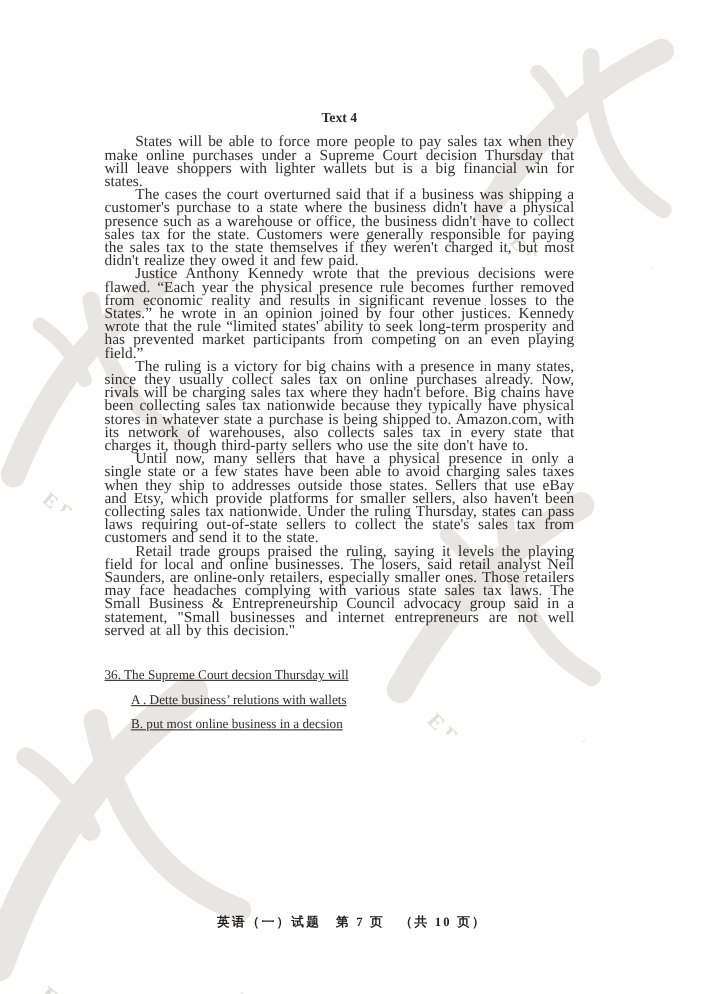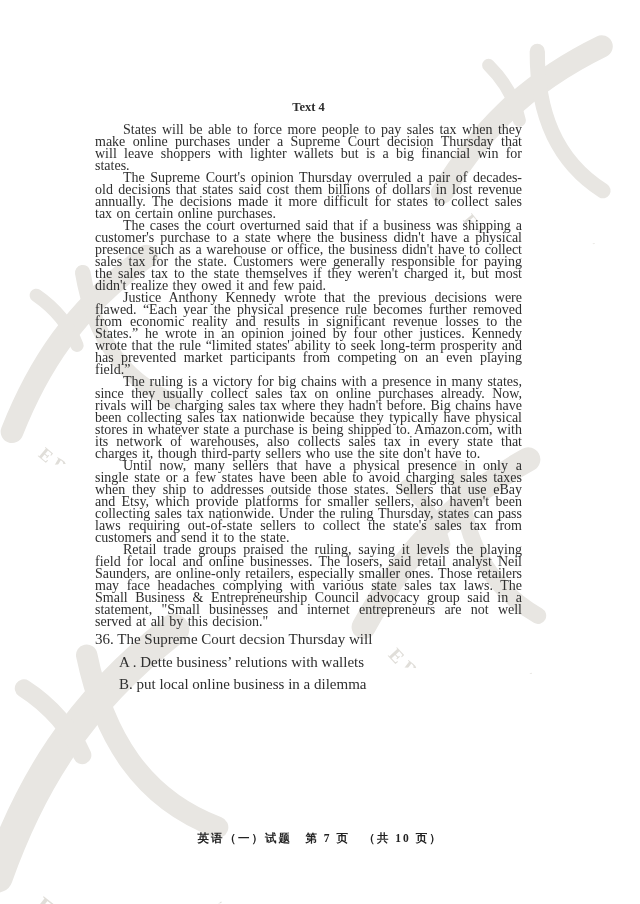--- a/index.html
+++ b/index.html
@@ -44,22 +44,24 @@
   }
   .para {
     margin: 0;
     font-size: 14px;
     line-height: 12px;
     text-align: justify;
     text-indent: 28px;
     word-spacing: 1px;
   }
   .question {
-    font-size: 15px;
+    margin-top: 22px;
+    font-size: 12px;
     line-height: 22.5px;
+    text-decoration: underline;
   }
   .question .stem { margin: 0; }
   .question .option { margin-left: 24px; }
   .footer {
     position: absolute;
     left: 0;
     right: 0;
     top: 831px;
     z-index: 1;
     text-align: center;
@@ -119,29 +121,28 @@
       <path d="M98,42 C103,92 122,132 166,154" fill="none" stroke-width="13" stroke-linecap="round" stroke="#e8e6e2"></path>
       <path d="M58,58 C73,70 84,86 89,102" fill="none" stroke-width="11" stroke-linecap="round" stroke="#e8e6e2"></path>
       <text><textPath href="#arc4" startOffset="8" fill="#e0ded9">EDUCATION</textPath></text>
     </svg>
   </div>
 
   <div class="content">
     <h1 class="heading">Text 4</h1>
 
     <p class="para">States will be able to force more people to pay sales tax when they make online purchases under a Supreme Court decision Thursday that will leave shoppers with lighter wallets but is a big financial win for states.</p>
-    <p class="para">The Supreme Court's opinion Thursday overruled a pair of decades-old decisions that states said cost them billions of dollars in lost revenue annually. The decisions made it more difficult for states to collect sales tax on certain online purchases.</p>
     <p class="para">The cases the court overturned said that if a business was shipping a customer's purchase to a state where the business didn't have a physical presence such as a warehouse or office, the business didn't have to collect sales tax for the state. Customers were generally responsible for paying the sales tax to the state themselves if they weren't charged it, but most didn't realize they owed it and few paid.</p>
     <p class="para">Justice Anthony Kennedy wrote that the previous decisions were flawed. “Each year the physical presence rule becomes further removed from economic reality and results in significant revenue losses to the States.” he wrote in an opinion joined by four other justices. Kennedy wrote that the rule “limited states' ability to seek long-term prosperity and has prevented market participants from competing on an even playing field.”</p>
     <p class="para">The ruling is a victory for big chains with a presence in many states, since they usually collect sales tax on online purchases already. Now, rivals will be charging sales tax where they hadn't before. Big chains have been collecting sales tax nationwide because they typically have physical stores in whatever state a purchase is being shipped to. Amazon.com, with its network of warehouses, also collects sales tax in every state that charges it, though third-party sellers who use the site don't have to.</p>
     <p class="para">Until now, many sellers that have a physical presence in only a single state or a few states have been able to avoid charging sales taxes when they ship to addresses outside those states. Sellers that use eBay and Etsy, which provide platforms for smaller sellers, also haven't been collecting sales tax nationwide. Under the ruling Thursday, states can pass laws requiring out-of-state sellers to collect the state's sales tax from customers and send it to the state.</p>
     <p class="para">Retail trade groups praised the ruling, saying it levels the playing field for local and online businesses. The losers, said retail analyst Neil Saunders, are online-only retailers, especially smaller ones. Those retailers may face headaches complying with various state sales tax laws. The Small Business &amp; Entrepreneurship Council advocacy group said in a statement, "Small businesses and internet entrepreneurs are not well served at all by this decision."</p>
 
     <div class="question">
       <div class="stem">36. The Supreme Court decsion Thursday will</div>
       <div class="option">A . Dette business’  relutions with wallets</div>
-      <div class="option">B. put local online business in a dilemma</div>
+      <div class="option">B. put most online business in a decsion</div>
     </div>
   </div>
 
   <div class="footer">英语（一）试题　第 7 页　（共 10 页）</div>
 
 </div>
 
 </body></html>

